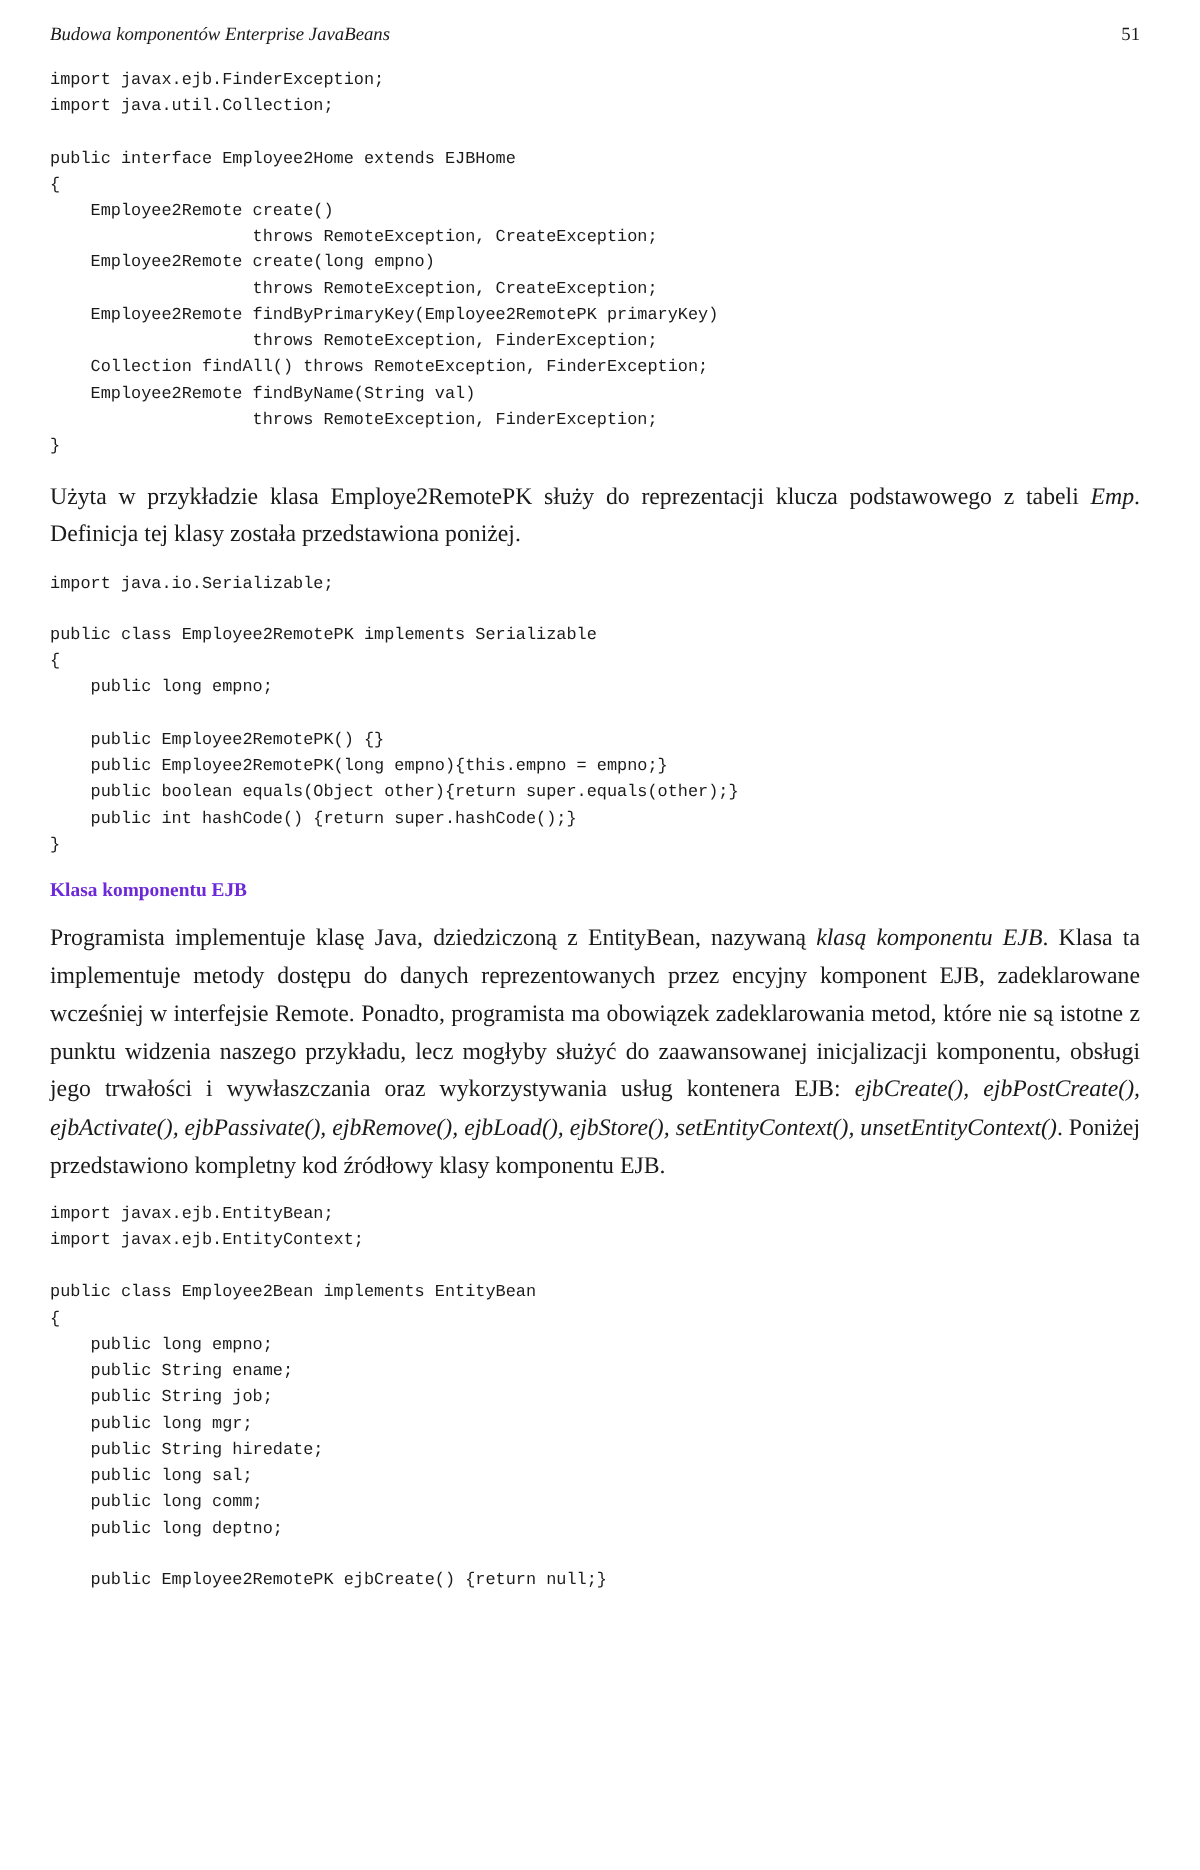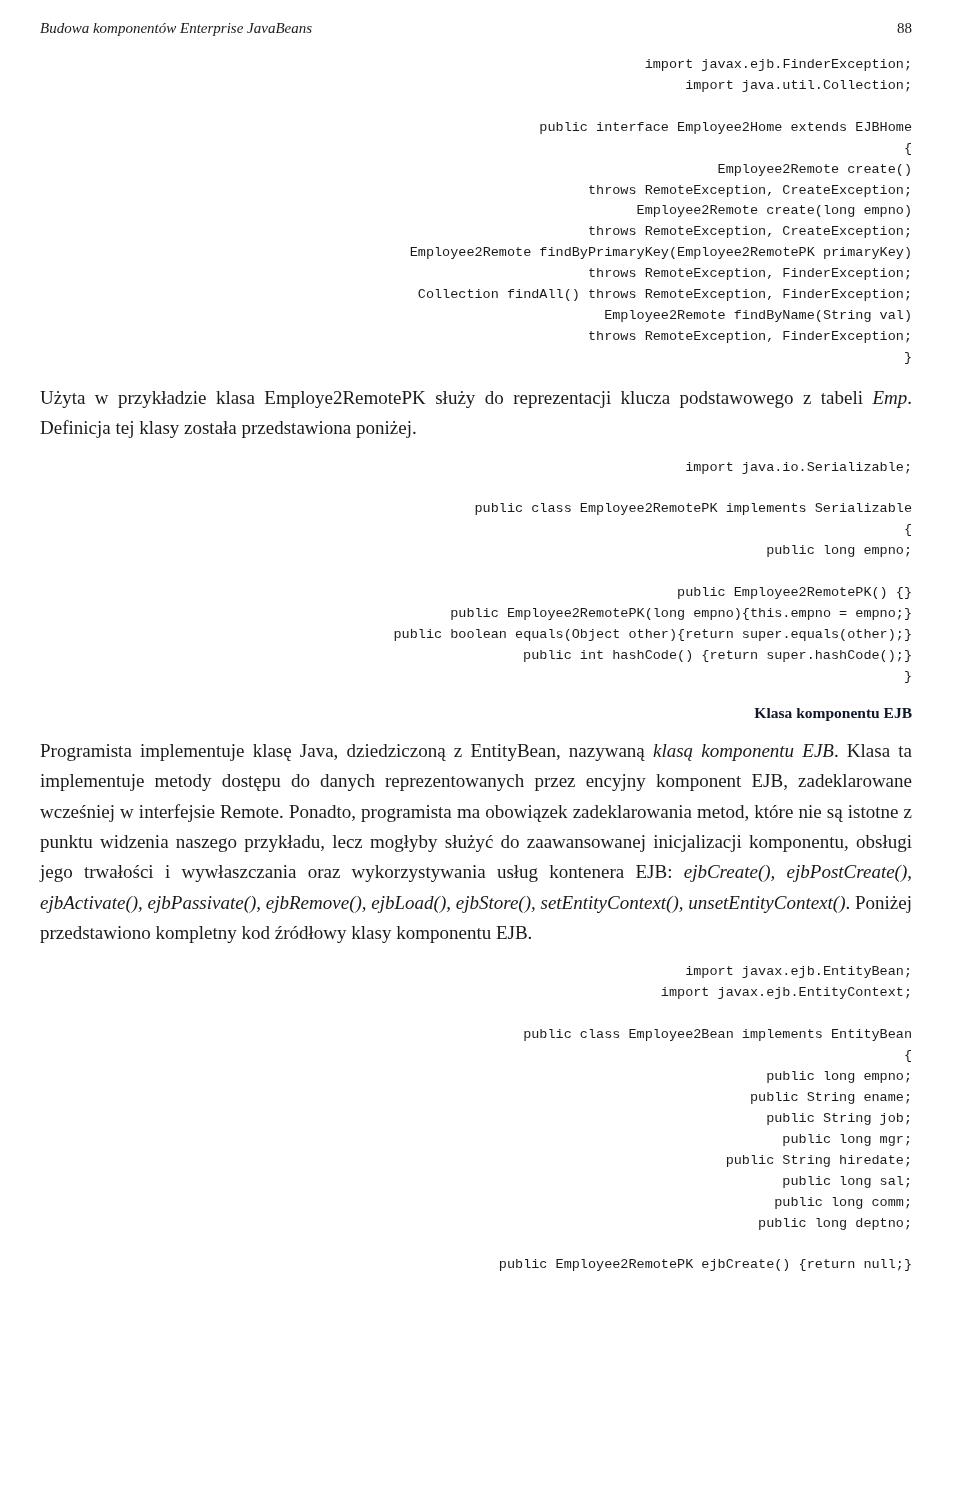--- a/index.html
+++ b/index.html
@@ -1,15 +1,15 @@
 <!DOCTYPE html>
 <html><head>
   <meta charset="utf-8">
   <style>
-    * { margin: 0; padding: 0; box-sizing: border-box; text-align: right; }
+    * { margin: 0; padding: 0; box-sizing: border-box; }
     body {
       background: #ffffff;
       font-family: serif;
       font-size: 15px;
       color: #1a1a1a;
       width: 960px;
       min-height: 1496px;
       padding: 20px 48px 40px 40px;
     }
     .page-header {
@@ -46,31 +46,31 @@
       text-align: justify;
       margin: 14px 0;
     }
     .prose em {
       font-style: italic;
     }
     .section-heading {
       font-family: serif;
       font-size: 15.5px;
       font-weight: bold;
-      color: #0f172a;
+      color: #6d28d9;
       margin-top: 16px;
       margin-bottom: 4px;
     }
   </style>
 </head>
 <body>
 
 <div class="page-header">
   <span class="page-title-text">Budowa komponentów Enterprise JavaBeans</span>
-  <span class="page-number">88</span>
+  <span class="page-number">51</span>
 </div>
 
 <div class="code-block">import javax.ejb.FinderException;
 import java.util.Collection;
 
 public interface Employee2Home extends EJBHome
 {
     Employee2Remote create()
                     throws RemoteException, CreateException;
     Employee2Remote create(long empno)

